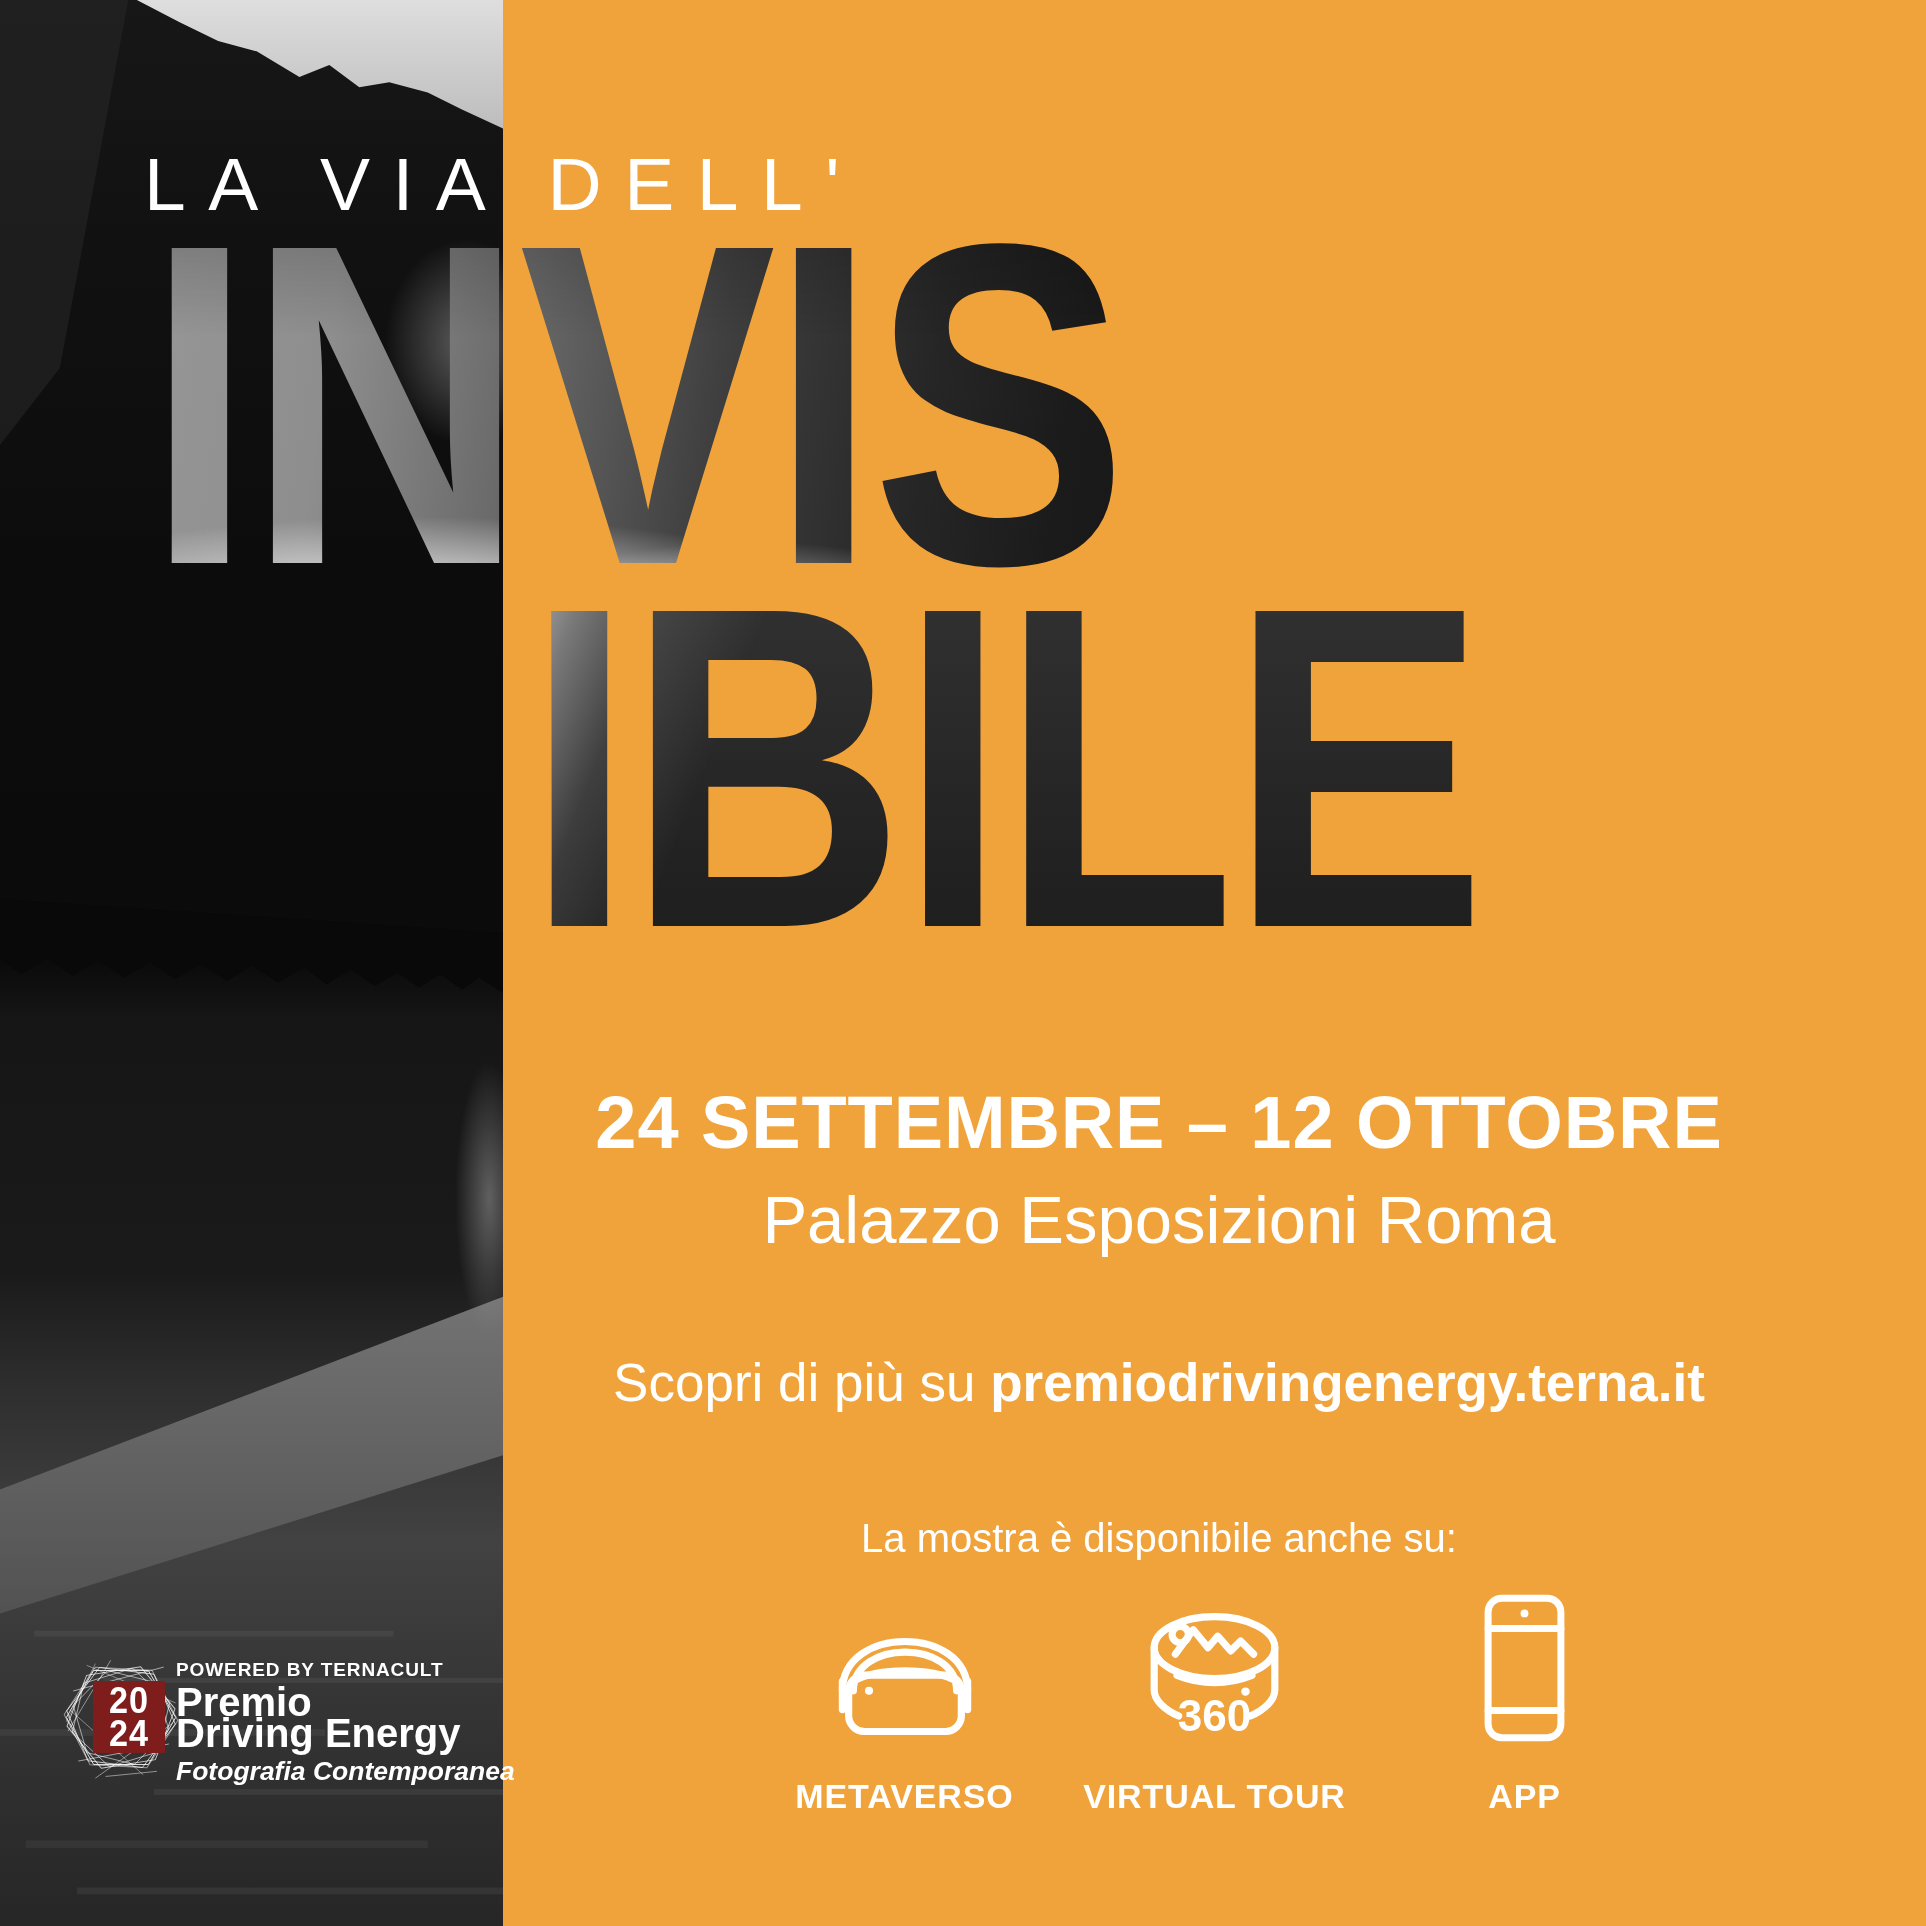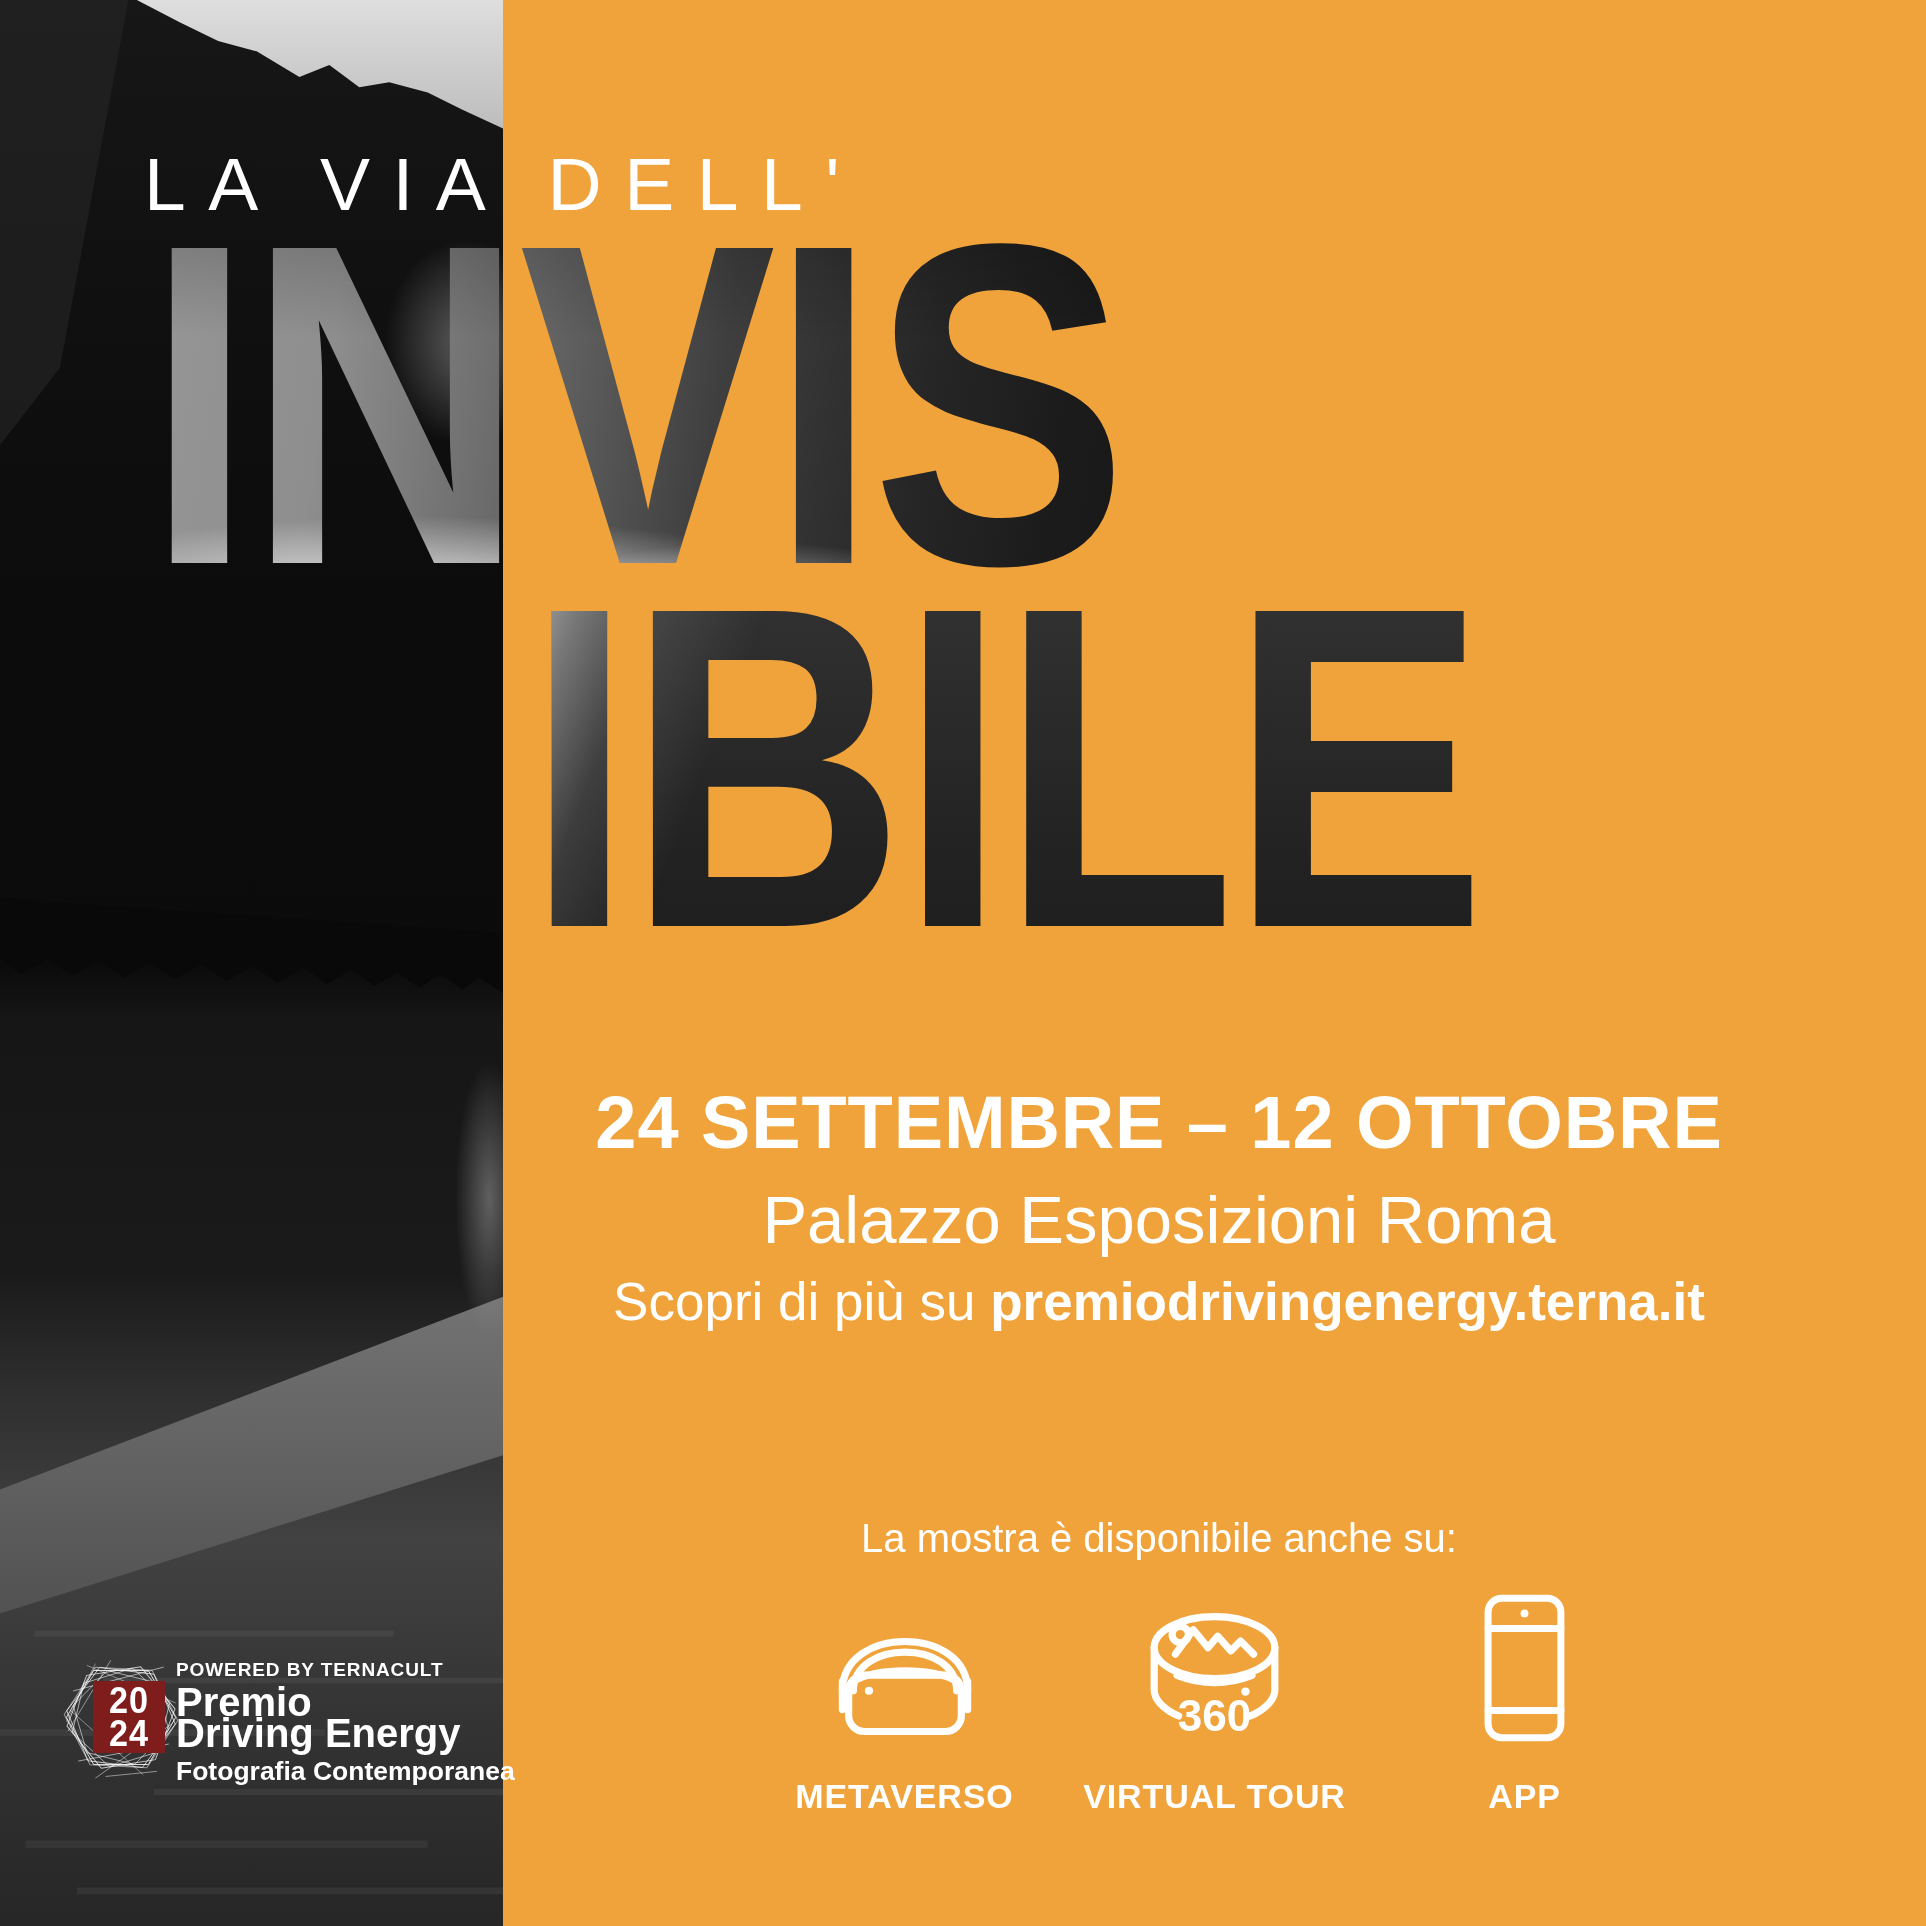--- a/index.html
+++ b/index.html
@@ -42,21 +42,21 @@
     left:526px;top:538px;
     background-image:
       linear-gradient(115deg, rgba(205,205,205,0.9) 0%, rgba(160,160,160,0.65) 7%, rgba(120,120,120,0.3) 14%, rgba(120,120,120,0) 24%),
       linear-gradient(to bottom,#343434 0%,#2a2a2a 40%,#222222 70%,#1c1c1c 100%);
     -webkit-background-clip:text;background-clip:text;
   }
   
   .orange-center{position:absolute;left:503px;width:1312px;text-align:center;line-height:1.15;}
   .date-line{top:1080px;font-size:74px;font-weight:700;letter-spacing:0.9px;}
   .venue-line{top:1181px;font-size:67px;font-weight:400;}
-  .cta-line{top:1272px;font-size:53px;font-weight:400;}
+  .cta-line{top:1353px;font-size:53px;font-weight:400;}
   .cta-line b{font-weight:700;}
   .avail-line{top:1515px;font-size:40px;font-weight:400;}
   
   .icons-row{
     position:absolute;left:503px;top:1586px;width:1423px;
     display:flex;justify-content:center;align-items:flex-start;
   }
   .icon-col{width:310px;display:flex;flex-direction:column;align-items:center;}
   .icon-box{height:158px;display:flex;align-items:flex-end;justify-content:center;}
   .icon-label{margin-top:33px;font-size:34px;font-weight:700;letter-spacing:0.9px;text-align:center;}
@@ -69,21 +69,21 @@
     background:#7f1d1d;display:flex;flex-direction:column;
     align-items:center;justify-content:center;
   }
   .year-box span{
     display:block;font-size:36px;font-weight:700;line-height:0.93;
     transform:scaleX(0.95);letter-spacing:0.9px;
   }
   .powered{position:absolute;left:125px;top:11px;font-size:19px;font-weight:700;letter-spacing:0.9px;white-space:nowrap;}
   .brand1{position:absolute;left:125px;top:34px;font-size:40px;font-weight:700;line-height:1;white-space:nowrap;}
   .brand2{position:absolute;left:125px;top:65px;font-size:40px;font-weight:700;line-height:1;white-space:nowrap;}
-  .brand-tag{position:absolute;left:125px;top:110px;font-size:26.5px;font-weight:700;line-height:1;white-space:nowrap;}
+  .brand-tag{position:absolute;left:125px;top:110px;font-size:26.5px;font-weight:700;line-height:1;white-space:nowrap;font-style:italic;}
 </style>
 </head>
 <body>
 
 <div class="poster">
 
   <svg class="photo-strip" width="503" height="1926" viewBox="0 0 588 2250" preserveAspectRatio="none">
     <defs>
       <linearGradient id="gBase" x1="0" y1="0" x2="0" y2="1">
         <stop offset="0" stop-color="#171717"></stop>

